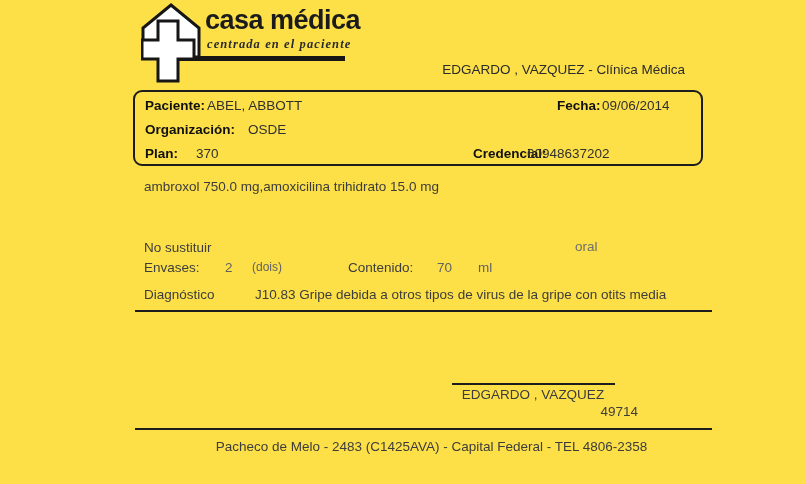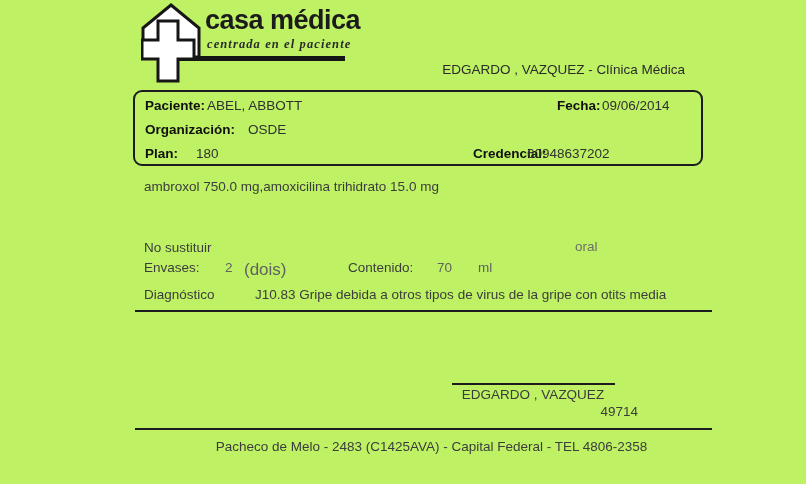--- a/index.html
+++ b/index.html
@@ -1,19 +1,19 @@
 <!DOCTYPE html>
 <html><head>
 <meta charset="utf-8">
 <style>
   html,body{margin:0;padding:0;background:#fff;}
   .page{
     position:relative;
     width:806px;height:484px;
-    background:#bef264;
+    background:#fde047;
     font-family:"Liberation Sans", sans-serif;
     color:#3c3c3c;
     overflow:hidden;
   }
   .abs{position:absolute;white-space:nowrap;}
 
   
   .logo-svg{position:absolute;left:141px;top:2px;}
   .brand{
     position:absolute;left:205px;top:5px;
@@ -49,21 +49,21 @@
     font-size:16px;font-weight:bold;font-style:italic;
     line-height:22px;color:#242424;white-space:normal;
   }
   .no-sub{position:absolute;left:144px;top:240px;font-size:13.5px;color:#3c3c3c;}
   .route{position:absolute;left:575px;top:239px;font-size:13.5px;color:#6e6e6e;}
 
   .row-lbl{color:#3c3c3c;}
   .row-val{color:#616161;}
   .envases-lbl{left:144px;top:260px;font-size:13.5px;}
   .envases-qty{left:225px;top:260px;font-size:13.5px;}
-  .envases-words{left:244px;top:260px;font-size:17px;}
+  .envases-words{left:252px;top:260px;font-size:12px;}
   .contenido-lbl{left:348px;top:260px;font-size:13.5px;}
   .contenido-qty{left:437px;top:260px;font-size:13.5px;}
   .contenido-unit{left:478px;top:260px;font-size:13.5px;}
 
   .diag-lbl{left:144px;top:287px;font-size:13.5px;color:#3c3c3c;}
   .diag-val{left:255px;top:287px;font-size:13.5px;color:#3c3c3c;}
 
   .sep-line{position:absolute;left:135px;top:310px;width:577px;height:2px;background:#1c1c1c;}
 
   
@@ -93,21 +93,21 @@
   <div class="patient-box">
     <span class="pb lbl" style="left:10px;top:6px;">Paciente:</span>
     <span class="pb val" style="left:72px;top:6px;">ABEL, ABBOTT</span>
     <span class="pb lbl" style="left:422px;top:6px;">Fecha:</span>
     <span class="pb val" style="left:467px;top:6px;">09/06/2014</span>
 
     <span class="pb lbl" style="left:10px;top:30px;">Organización:</span>
     <span class="pb val" style="left:113px;top:30px;">OSDE</span>
 
     <span class="pb lbl" style="left:10px;top:54px;">Plan:</span>
-    <span class="pb val" style="left:61px;top:54px;">180</span>
+    <span class="pb val" style="left:61px;top:54px;">370</span>
     <span class="pb lbl" style="left:338px;top:54px;">Credencial:</span>
     <span class="pb val" style="left:392px;top:54px;">60948637202</span>
   </div>
 
   <div class="components">ambroxol 750.0 mg,amoxicilina trihidrato 15.0 mg</div>
 
   <div class="no-sub">No sustituir</div>
   <div class="route">oral</div>
 
   <span class="abs row-lbl envases-lbl">Envases:</span>

